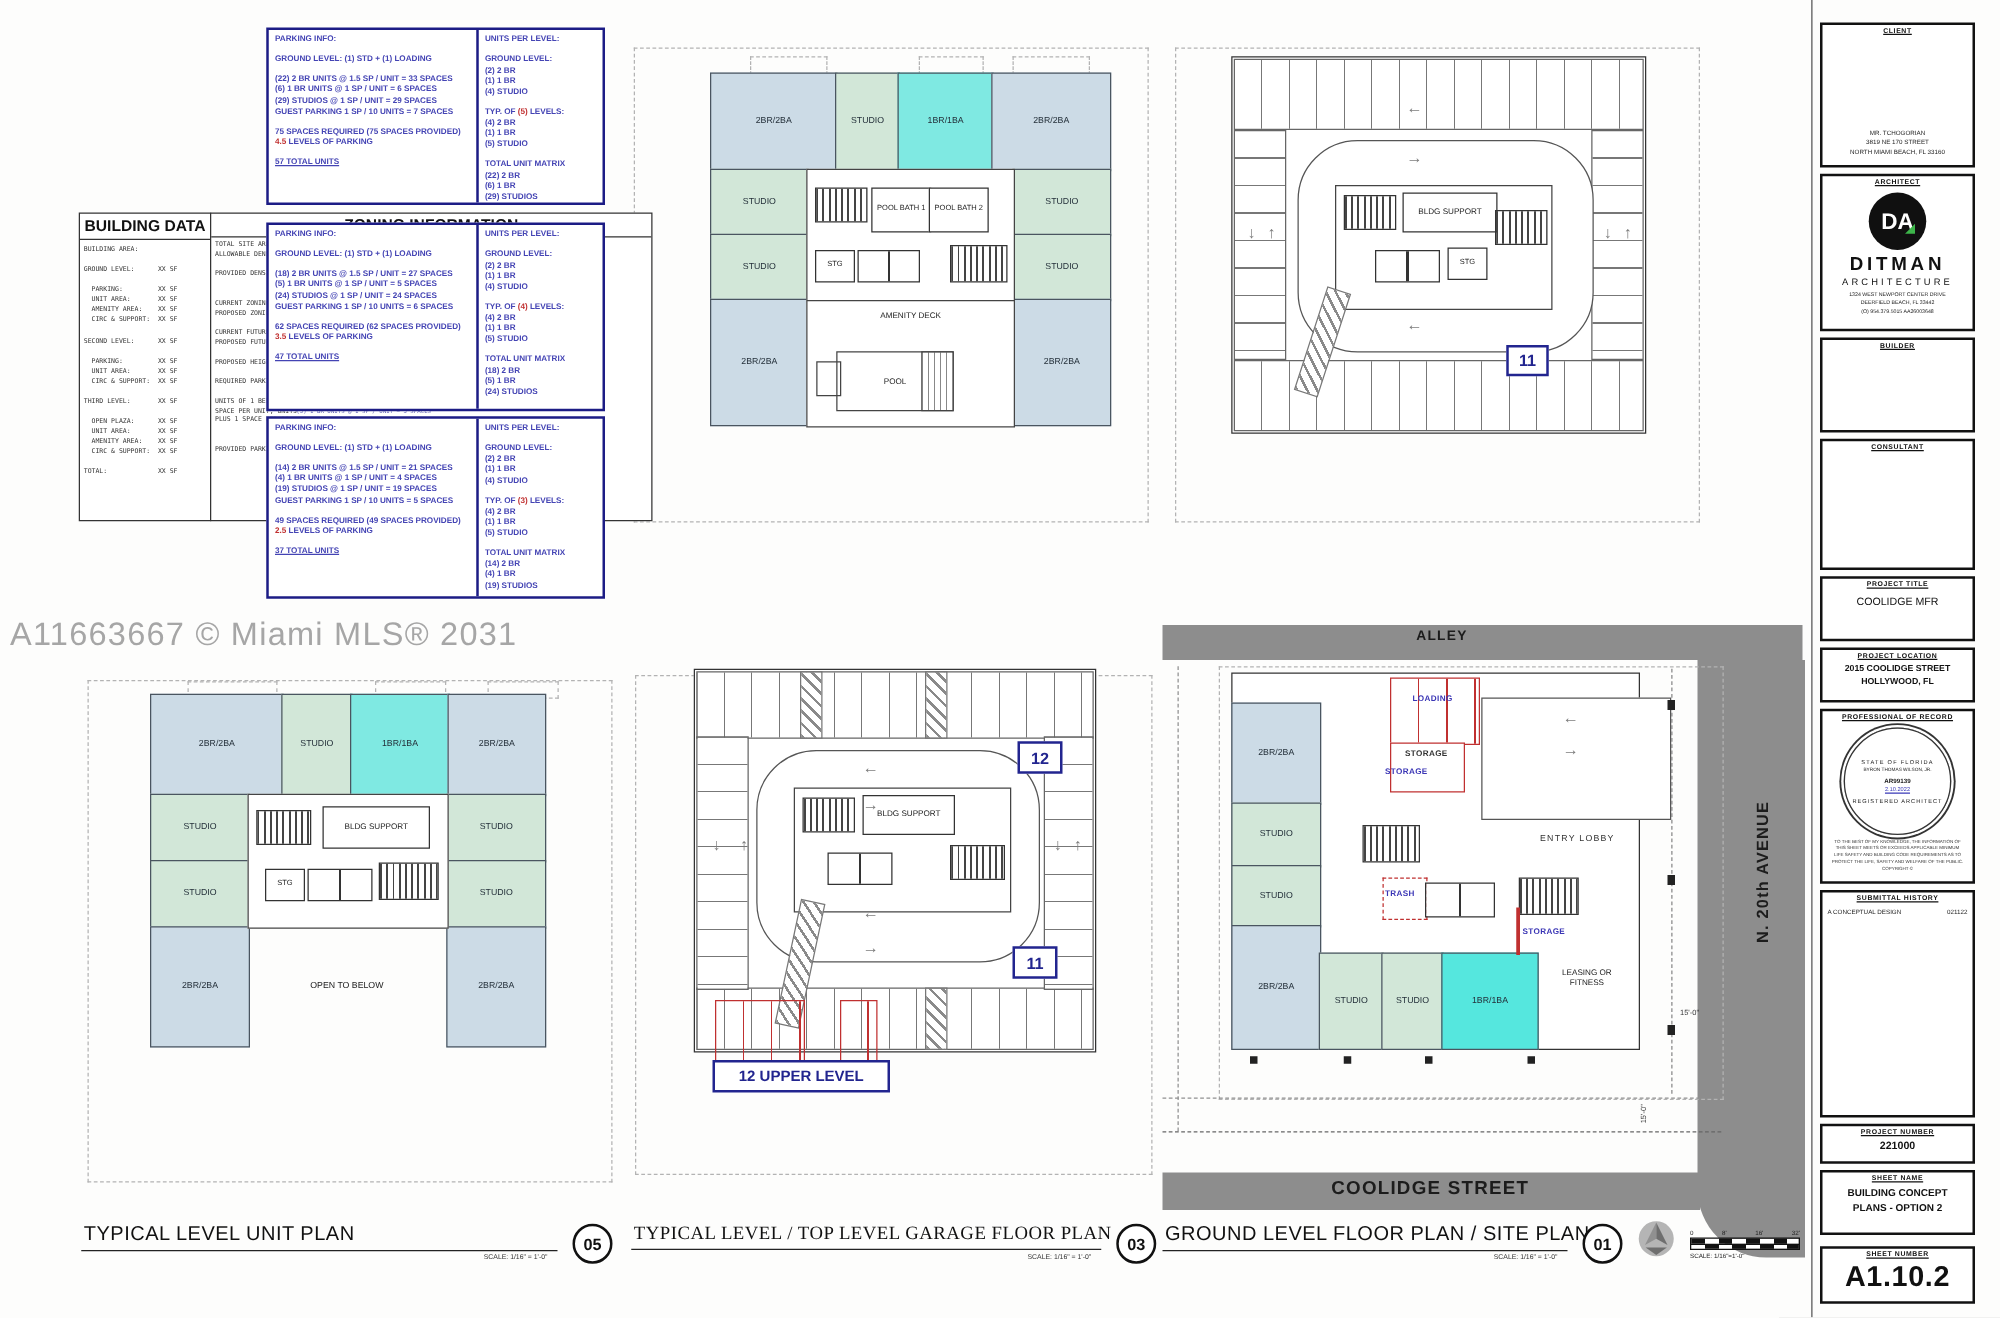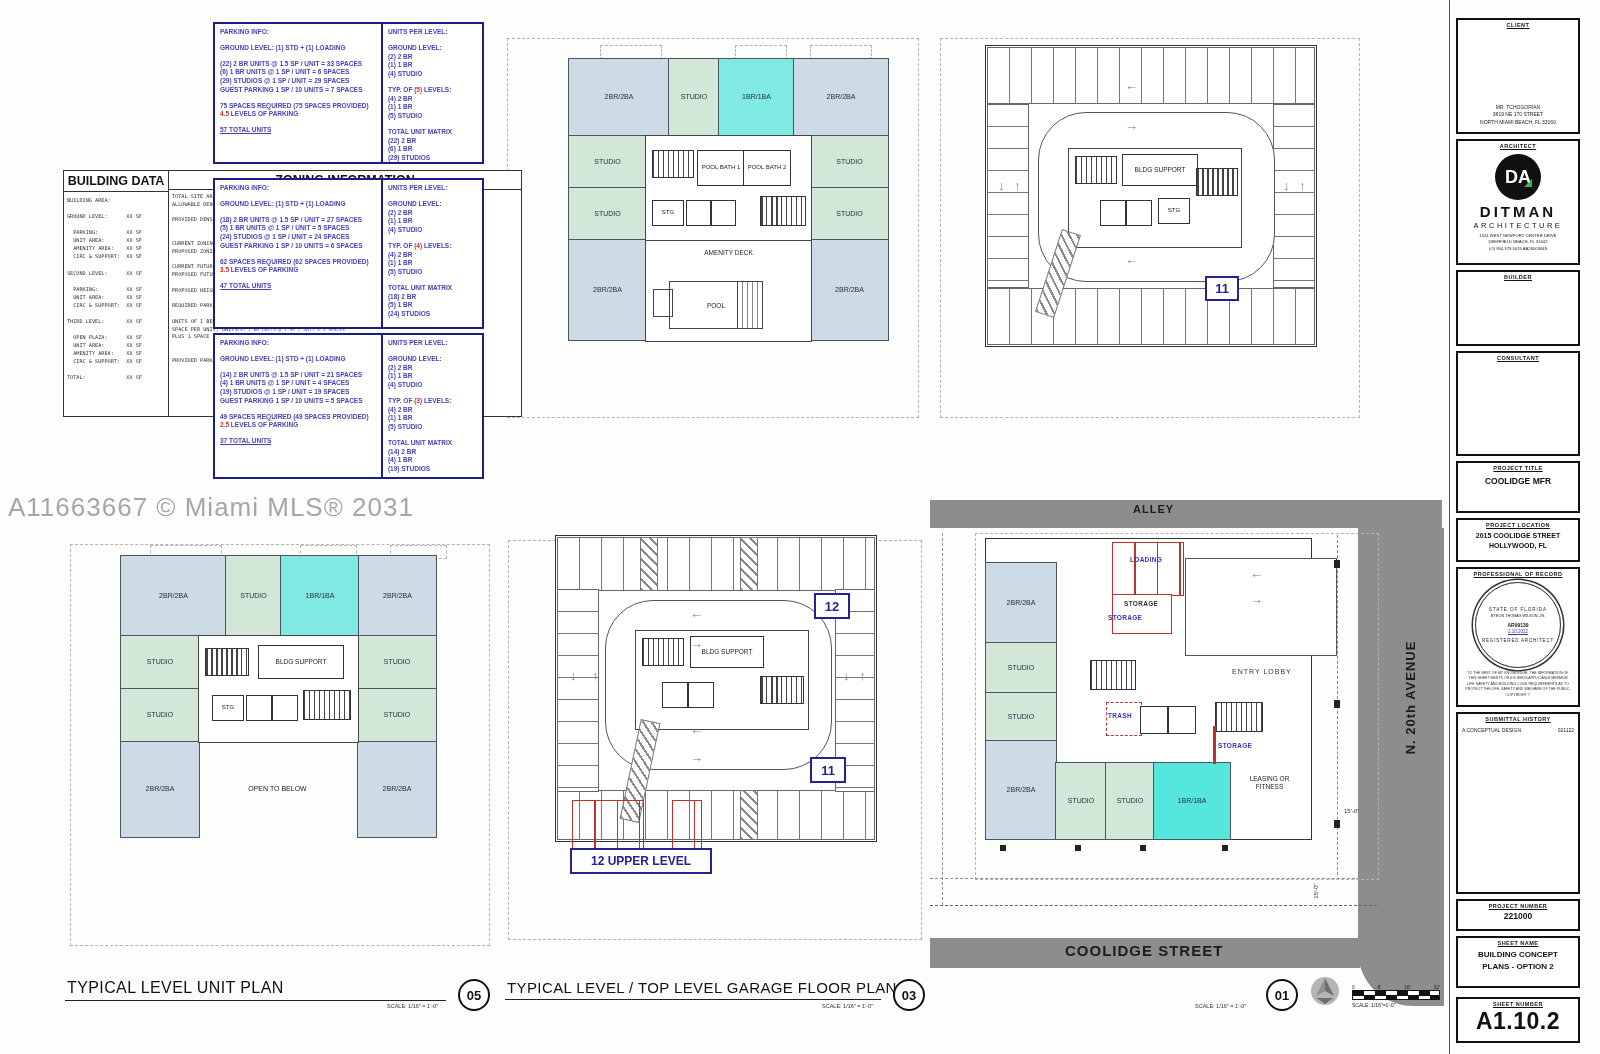--- a/index.html
+++ b/index.html
@@ -335,21 +335,21 @@
   <div class="arrow" style="left:690px;top:606px;">←</div>
   <div class="arrow" style="left:690px;top:636px;">→</div>
   <div class="arrow" style="left:690px;top:722px;">←</div>
   <div class="arrow" style="left:690px;top:750px;">→</div>
   <div class="arrow" style="left:570px;top:668px;">↓</div>
   <div class="arrow" style="left:592px;top:668px;">↑</div>
   <div class="arrow" style="left:843px;top:668px;">↓</div>
   <div class="arrow" style="left:859px;top:668px;">↑</div>
   <div class="bluebox" style="left:570px;top:848px;width:138px;height:22px;font-size:12px;">12 UPPER LEVEL</div>
   <div class="ptitle" style="left:505px;top:979px;width:420px;">
-    <div class="ptxt" style="font-size:15px;">TYPICAL LEVEL / TOP LEVEL GARAGE FLOOR PLAN</div>
+    <div class="ptxt" style="font-size:15px;font-family:Liberation Serif, serif;">TYPICAL LEVEL / TOP LEVEL GARAGE FLOOR PLAN</div>
     <div class="pscale">SCALE: 1/16" = 1'-0"</div>
     <div class="pcirc">03</div>
   </div>
 
   <div class="road" style="left:930px;top:500px;width:512px;height:28px;"></div>
   <div class="roadlab" style="left:1105px;top:503px;font-size:11px;margin-left:28px;">ALLEY</div>
   <div class="road" style="left:1358px;top:528px;width:86px;height:420px;"></div>
   <div class="road" style="left:1358px;top:948px;width:86px;height:58px;border-bottom-left-radius:55px;"></div>
   <div class="roadlab vtext" style="left:1330px;top:690px;width:160px;font-size:13px;text-align:center;">N. 20th AVENUE</div>
   <div class="road" style="left:930px;top:938px;width:430px;height:30px;"></div>
@@ -389,20 +389,21 @@
   <div class="colsq" style="left:1000px;top:845px;width:6px;height:6px;"></div>
   <div class="colsq" style="left:1075px;top:845px;width:6px;height:6px;"></div>
   <div class="colsq" style="left:1140px;top:845px;width:6px;height:6px;"></div>
   <div class="colsq" style="left:1222px;top:845px;width:6px;height:6px;"></div>
   <div class="colsq" style="left:1334px;top:560px;width:6px;height:8px;"></div>
   <div class="colsq" style="left:1334px;top:700px;width:6px;height:8px;"></div>
   <div class="colsq" style="left:1334px;top:820px;width:6px;height:8px;"></div>
   <div class="abs" style="left:1344px;top:808px;font-size:6px;color:#333;">15'-0"</div>
   <div class="abs vtext" style="left:1308px;top:888px;font-size:6px;color:#333;">15'-0"</div>
   <div class="ptitle" style="left:930px;top:979px;width:368px;">
+    <div class="ptxt">GROUND LEVEL FLOOR PLAN / SITE PLAN</div>
     <div class="pscale">SCALE: 1/16" = 1'-0"</div>
     <div class="pcirc">01</div>
   </div>
   <div class="abs" style="left:1310px;top:976px;width:30px;height:30px;">
     <svg width="30" height="30" viewBox="0 0 30 30">
       <circle cx="15" cy="15" r="14" fill="#b5b5b5"></circle>
       <polygon points="15,2 24,20 15,15" fill="#6e6e6e"></polygon>
       <polygon points="15,2 6,20 15,15" fill="#909090"></polygon>
       <polygon points="6.5,22 23.5,22 15,28" fill="#6e6e6e"></polygon>
     </svg>
@@ -444,21 +445,21 @@
   <div class="tb" style="top:270px;height:76px;">
     <div class="tbh">BUILDER</div>
   </div>
 
   <div class="tb" style="top:351px;height:105px;">
     <div class="tbh">CONSULTANT</div>
   </div>
 
   <div class="tb" style="top:461px;height:52px;">
     <div class="tbh">PROJECT TITLE</div>
-    <div style="text-align:center;font-size:8.5px;font-weight:bold;color:#111;margin-top:5px;">COOLIDGE MFR</div>
+    <div style="text-align:center;font-size:8.5px;font-weight:normal;color:#111;margin-top:5px;">COOLIDGE MFR</div>
   </div>
 
   <div class="tb" style="top:518px;height:44px;">
     <div class="tbh">PROJECT LOCATION</div>
     <div class="pre" style="text-align:center;font-size:7px;font-weight:bold;line-height:1.4;color:#111;margin-top:3px;">2015 COOLIDGE STREET
 HOLLYWOOD, FL</div>
   </div>
 
   <div class="tb" style="top:567px;height:140px;">
     <div class="tbh">PROFESSIONAL OF RECORD</div>

